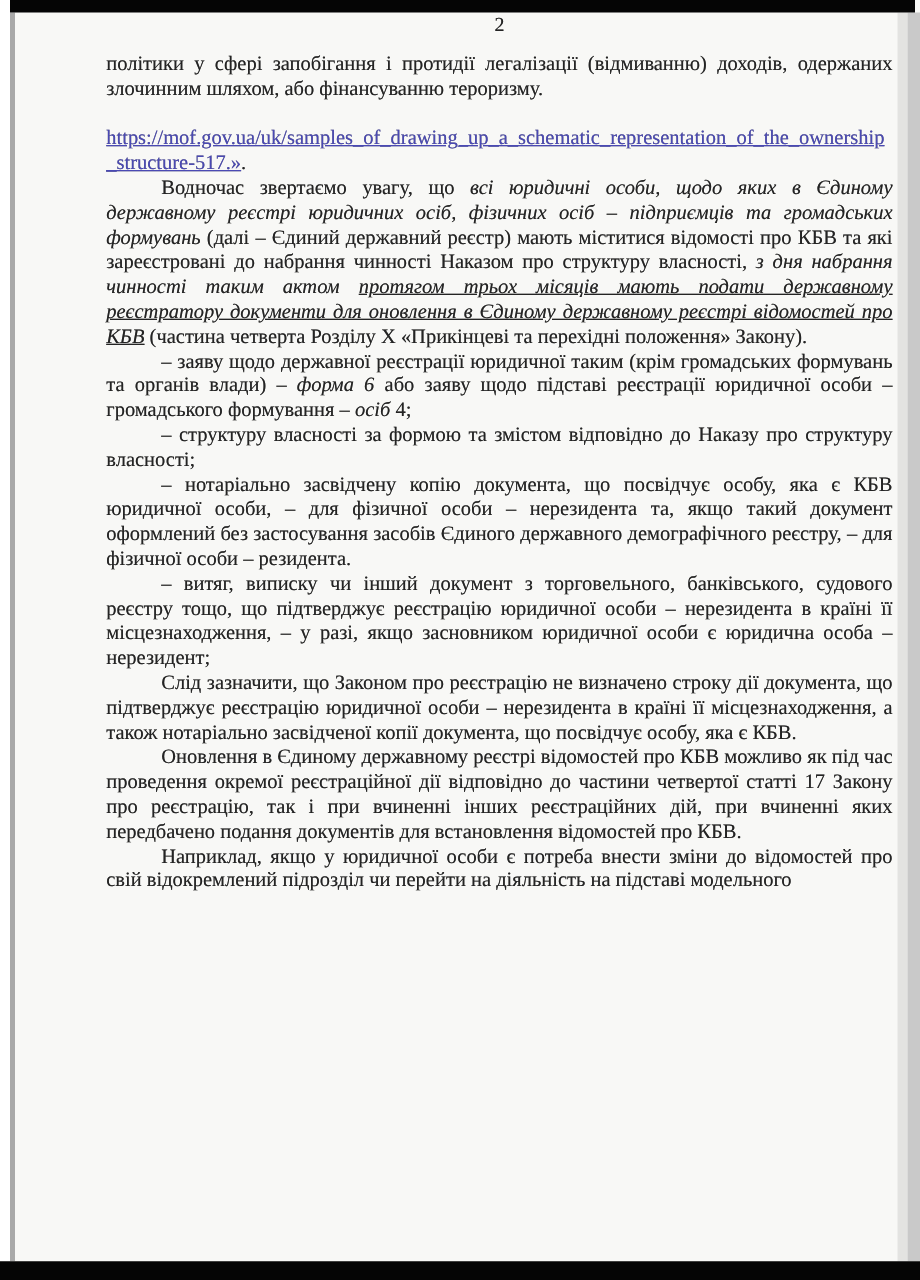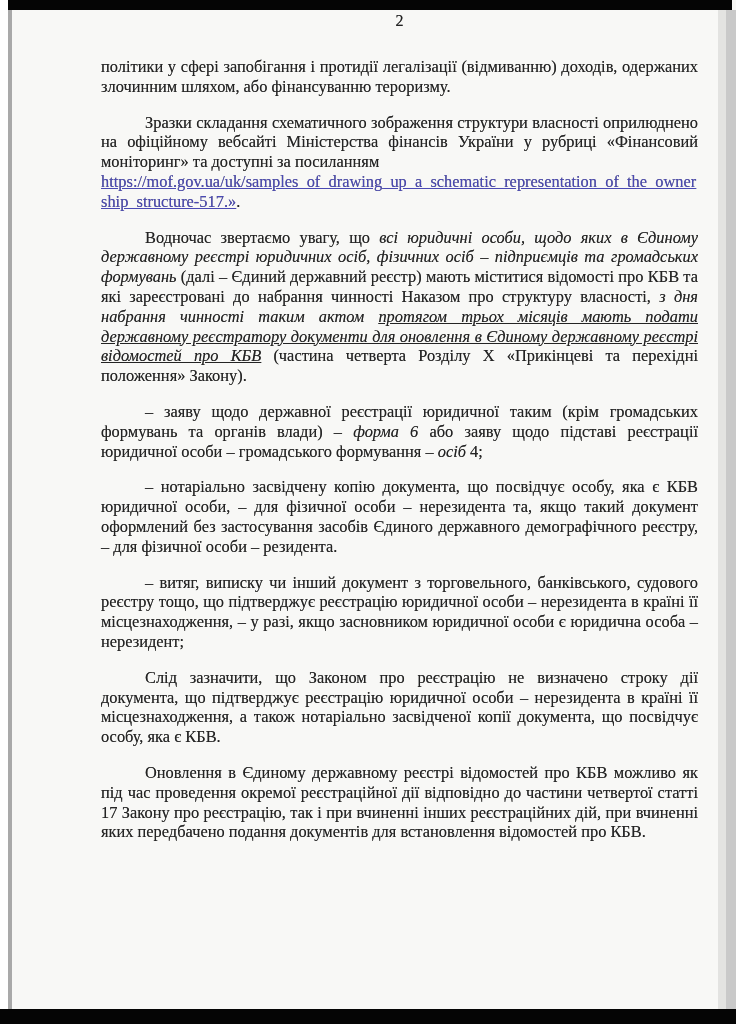--- a/index.html
+++ b/index.html
@@ -33,21 +33,21 @@
     position:absolute;left:85px;width:629px;top:12px;
     text-align:center;font-size:16px;color:#242424;
     text-shadow:0 0 .5px rgba(20,20,20,.6);
   }
   .textblock{
     position:absolute;left:85px;top:41px;width:629px;
     font-size:16.4px;line-height:19.8px;color:#242424;
     text-align:justify;
     text-shadow:0 0 .5px rgba(20,20,20,.55);
   }
-  .para{margin:16px;padding:0;}
+  .para{margin:0;padding:0;}
   .para.indent{text-indent:44px;}
   .it{font-style:italic;}
   .ul{text-decoration:underline;}
   .doclink{
     color:var(--link,#4a49b4);
     text-decoration:underline;
     word-break:break-all;
     cursor:pointer;
   }
 </style>
@@ -59,21 +59,23 @@
   <div class="left-line"></div>
   <div class="right-strip-soft"></div>
   <div class="right-strip"></div>
   <div class="bar-top"></div>
   <div class="bar-bottom"></div>
 
   <div class="pagenum">2</div>
 
   <div class="textblock">
       <p class="para"><span class="">політики у сфері запобігання і протидії легалізації (відмиванню) доходів, одержаних злочинним шляхом, або фінансуванню тероризму.</span></p>
-      <p class="para indent"><span class="">Зразки складання схематичного зображення структури власності оприлюднено на офіційному вебсайті Міністерства фінансів України у рубриці «Фінансовий моніторинг» та доступні за посиланням</span><br><a class="doclink">https://mof.gov.ua/uk/samples_of_drawing_up_a_schematic_representation_of_the_ownership_structure-517.»</a><span class="">.</span></p>
+      <p class="para indent"><br><a class="doclink">https://mof.gov.ua/uk/samples_of_drawing_up_a_schematic_representation_of_the_ownership_structure-517.»</a><span class="">.</span></p>
       <p class="para indent"><span class="">Водночас звертаємо увагу, що </span><span class="it">всі юридичні особи, щодо яких в Єдиному державному реєстрі юридичних осіб, фізичних осіб – підприємців та громадських формувань</span><span class=""> (далі – Єдиний державний реєстр) мають міститися відомості про КБВ та які зареєстровані до набрання чинності Наказом про структуру власності, </span><span class="it">з дня набрання чинності таким актом </span><span class="it ul">протягом трьох місяців мають подати державному реєстратору документи для оновлення в Єдиному державному реєстрі відомостей про КБВ</span><span class=""> (частина четверта Розділу X «Прикінцеві та перехідні положення» Закону).</span></p>
       <p class="para indent"><span class="">– заяву щодо державної реєстрації юридичної таким (крім громадських формувань та органів влади) – </span><span class="it">форма 6</span><span class=""> або заяву щодо підставі реєстрації юридичної особи – громадського формування – </span><span class="it">осіб</span><span class=""> 4;</span></p>
+      <p class="para indent"><span class="">– структуру власності за формою та змістом відповідно до Наказу про структуру власності;</span></p>
       <p class="para indent"><span class="">– нотаріально засвідчену копію документа, що посвідчує особу, яка є КБВ юридичної особи, – для фізичної особи – нерезидента та, якщо такий документ оформлений без застосування засобів Єдиного державного демографічного реєстру, – для фізичної особи – резидента.</span></p>
       <p class="para indent"><span class="">– витяг, виписку чи інший документ з торговельного, банківського, судового реєстру тощо, що підтверджує реєстрацію юридичної особи – нерезидента в країні її місцезнаходження, – у разі, якщо засновником юридичної особи є юридична особа – нерезидент;</span></p>
       <p class="para indent"><span class="">Слід зазначити, що Законом про реєстрацію не визначено строку дії документа, що підтверджує реєстрацію юридичної особи – нерезидента в країні її місцезнаходження, а також нотаріально засвідченої копії документа, що посвідчує особу, яка є КБВ.</span></p>
       <p class="para indent"><span class="">Оновлення в Єдиному державному реєстрі відомостей про КБВ можливо як під час проведення окремої реєстраційної дії відповідно до частини четвертої статті 17 Закону про реєстрацію, так і при вчиненні інших реєстраційних дій, при вчиненні яких передбачено подання документів для встановлення відомостей про КБВ.</span></p>
+      <p class="para indent"><span class="">Наприклад, якщо у юридичної особи є потреба внести зміни до відомостей про свій відокремлений підрозділ чи перейти на діяльність на підставі модельного</span></p>
     </div>
 </div>
 
 </body></html>

